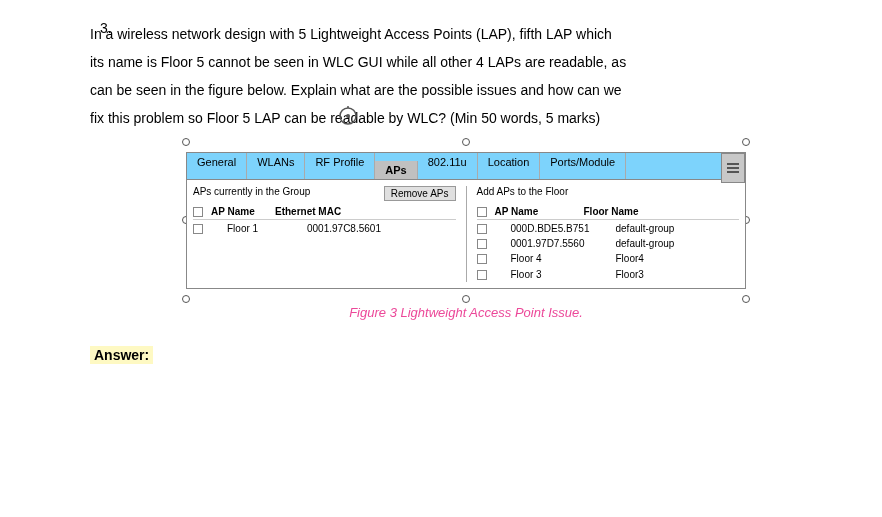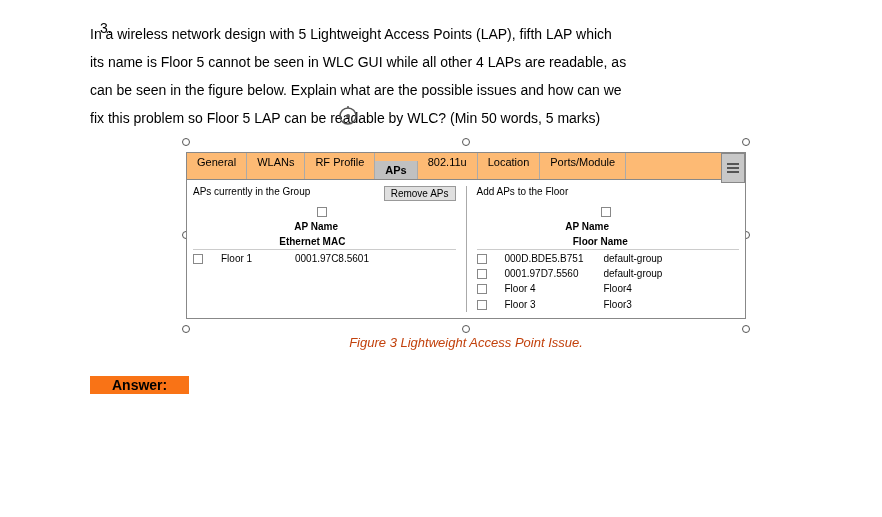--- a/index.html
+++ b/index.html
@@ -33,21 +33,21 @@
       border: 1.5px solid #888;
       display: inline-block;
       width: 560px;
       margin: 10px auto;
       background: #fff;
       position: relative;
     }
 
     .wlc-tabs {
       display: flex;
-      background: #fdba74;
+      background: #7dd3fc;
       border-bottom: 1px solid #888;
       font-size: 11px;
     }
 
     .wlc-tab {
       padding: 3px 10px;
       border-right: 1px solid #aaa;
       cursor: pointer;
       white-space: nowrap;
       font-size: 11px;
@@ -93,28 +93,27 @@
     }
 
     .table-header {
       display: flex;
       font-size: 10px;
       font-weight: bold;
       border-bottom: 1px solid #ccc;
       padding: 2px 0;
       gap: 4px;
       align-items: center;
-      flex-direction: column;
     }
 
     .table-row {
       display: flex;
       font-size: 10px;
       padding: 2px 0;
-      gap: 14px;
+      gap: 20px;
       align-items: center;
     }
 
     .col-check {
       width: 14px;
       flex-shrink: 0;
     }
 
     .col-apname {
       width: 60px;
@@ -139,21 +138,21 @@
     .divider {
       width: 1px;
       background: #aaa;
       margin: 0 4px;
       align-self: stretch;
     }
 
     .figure-caption {
       text-align: center;
       font-style: italic;
-      color: #c2410c;
+      color: #ec4899;
       font-size: 13px;
       margin-top: 6px;
       margin-bottom: 4px;
     }
 
     .figure-wrapper {
       display: flex;
       flex-direction: column;
       align-items: center;
       margin: 8px 0 12px 0;
@@ -176,24 +175,24 @@
     .handle.mr { top: 50%; right: -4px; transform: translateY(-50%); }
 
     .outer-frame {
       position: relative;
       display: inline-block;
       margin: 0 auto;
     }
 
     .answer-label {
       display: inline-block;
-      background: #f97316;
+      background: #fef9c3;
       font-weight: bold;
       font-size: 14px;
-      padding: 1px 22px;
+      padding: 1px 4px;
       margin-top: 10px;
     }
 
     .checkbox-mock {
       display: inline-block;
       width: 10px;
       height: 10px;
       border: 1px solid #888;
       background: #fff;
       margin-right: 2px;

